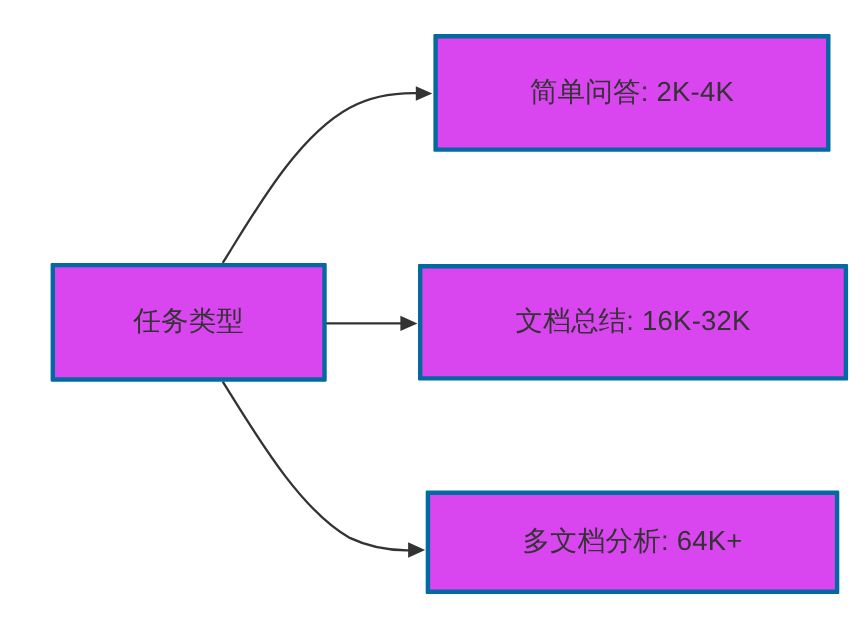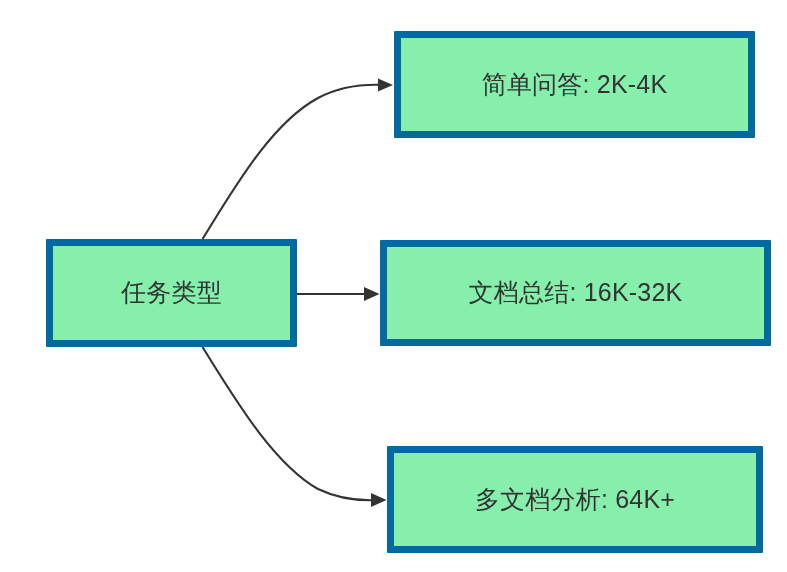--- a/index.html
+++ b/index.html
@@ -24,22 +24,22 @@
     position: absolute;
     left: 0;
     top: 0;
     width: 787px;
     height: 572px;
     pointer-events: none;
   }
   .flow-node {
     position: absolute;
     box-sizing: border-box;
-    background: #86efac;
-    border: 7px solid #0369a1;
+    background: #d946ef;
+    border: 4px solid #0369a1;
     border-radius: 1px;
     display: flex;
     align-items: center;
     justify-content: center;
     text-align: center;
   }
   .flow-node-label {
     color: #333333;
     font-size: 25px;
     line-height: 1.25;
@@ -63,21 +63,21 @@
   #node-child-1 {
     left: 380px;
     top: 240px;
     width: 391px;
     height: 106px;
   }
   #node-child-2 {
     left: 387px;
     top: 446px;
     width: 376px;
-    height: 107px;
+    height: 94px;
   }
   .edge-path {
     fill: none;
     stroke: #333333;
     stroke-width: 2.1;
     stroke-linecap: butt;
   }
   .edge-arrowhead {
     fill: #333333;
     stroke: none;

